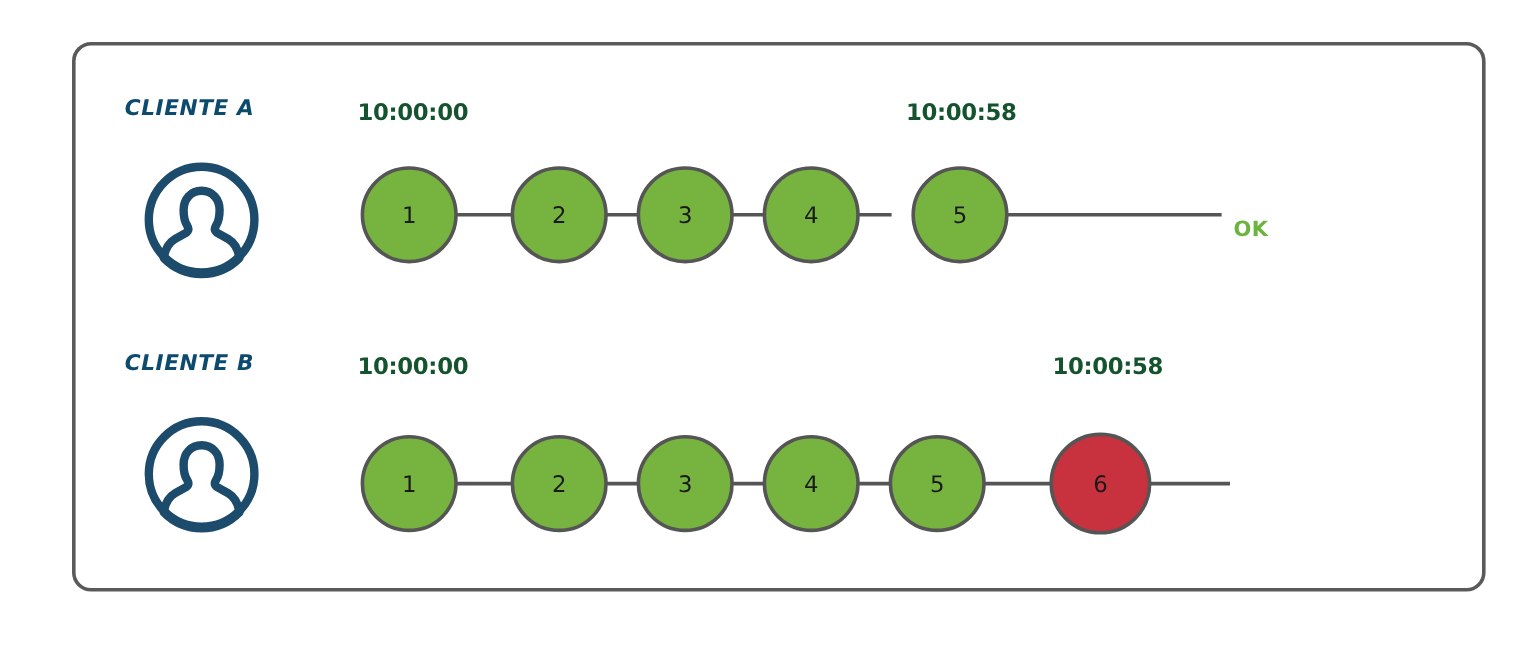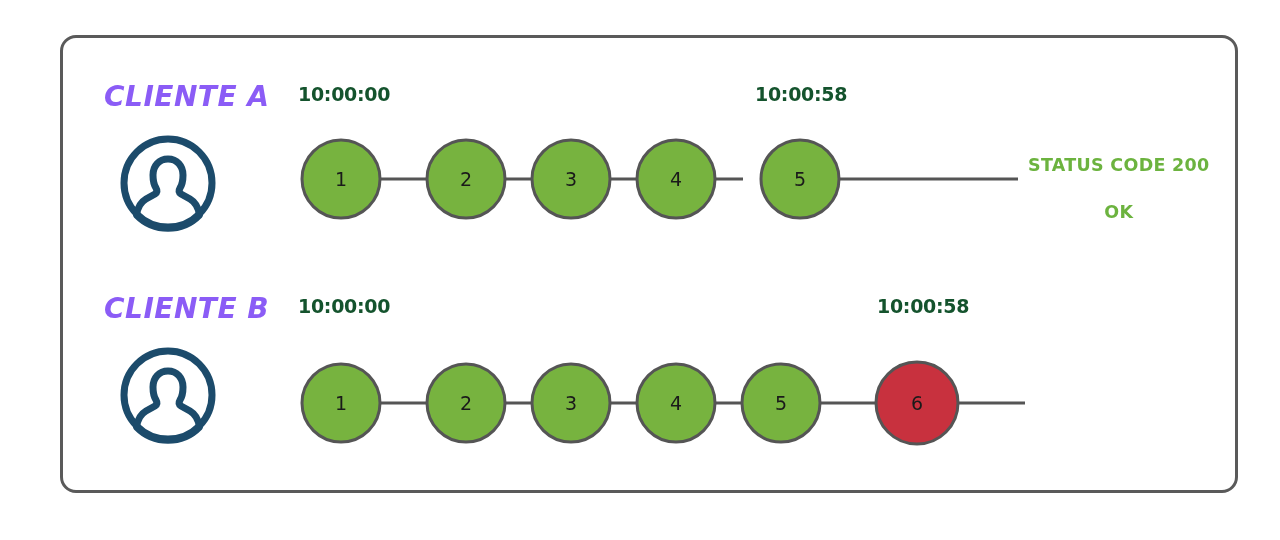--- a/index.html
+++ b/index.html
@@ -44,25 +44,25 @@
   }
   .row-a { top: 0; }
   .row-b { top: 212px; }
 
   
   .client-label {
     position: absolute;
     left: 104px;
     top: 80px;
     font-family: "DejaVu Sans", sans-serif;
-    font-size: 28px;
+    font-size: 18px;
     font-style: italic;
     font-weight: 600;
     letter-spacing: 0.5px;
-    color: #8b5cf6;
+    color: #0c4a6e;
     white-space: nowrap;
   }
 
   
   .avatar {
     position: absolute;
     left: 118px;
     top: 133px;
     width: 100px;
     height: 100px;
@@ -181,21 +181,20 @@
         <circle cx="676" cy="179" r="39" fill="#77b33f" stroke="#555555" stroke-width="3"></circle>
         <text x="676" y="186" text-anchor="middle" font-family="DejaVu Sans, sans-serif" font-size="19" fill="#1a1a1a">4</text>
       </g>
       <g>
         <circle cx="800" cy="179" r="39" fill="#77b33f" stroke="#555555" stroke-width="3"></circle>
         <text x="800" y="186" text-anchor="middle" font-family="DejaVu Sans, sans-serif" font-size="19" fill="#1a1a1a">5</text>
       </g>
     </svg>
 
     <div class="status status-a">
-      <span class="status-line1">STATUS CODE 200</span>
       <span class="status-line2">OK</span>
     </div>
   </div>
 
   <div class="row row-b">
 
     <div class="client-label">CLIENTE B</div>
 
     <div class="avatar">
       <svg width="100" height="100" viewBox="0 0 100 100">

